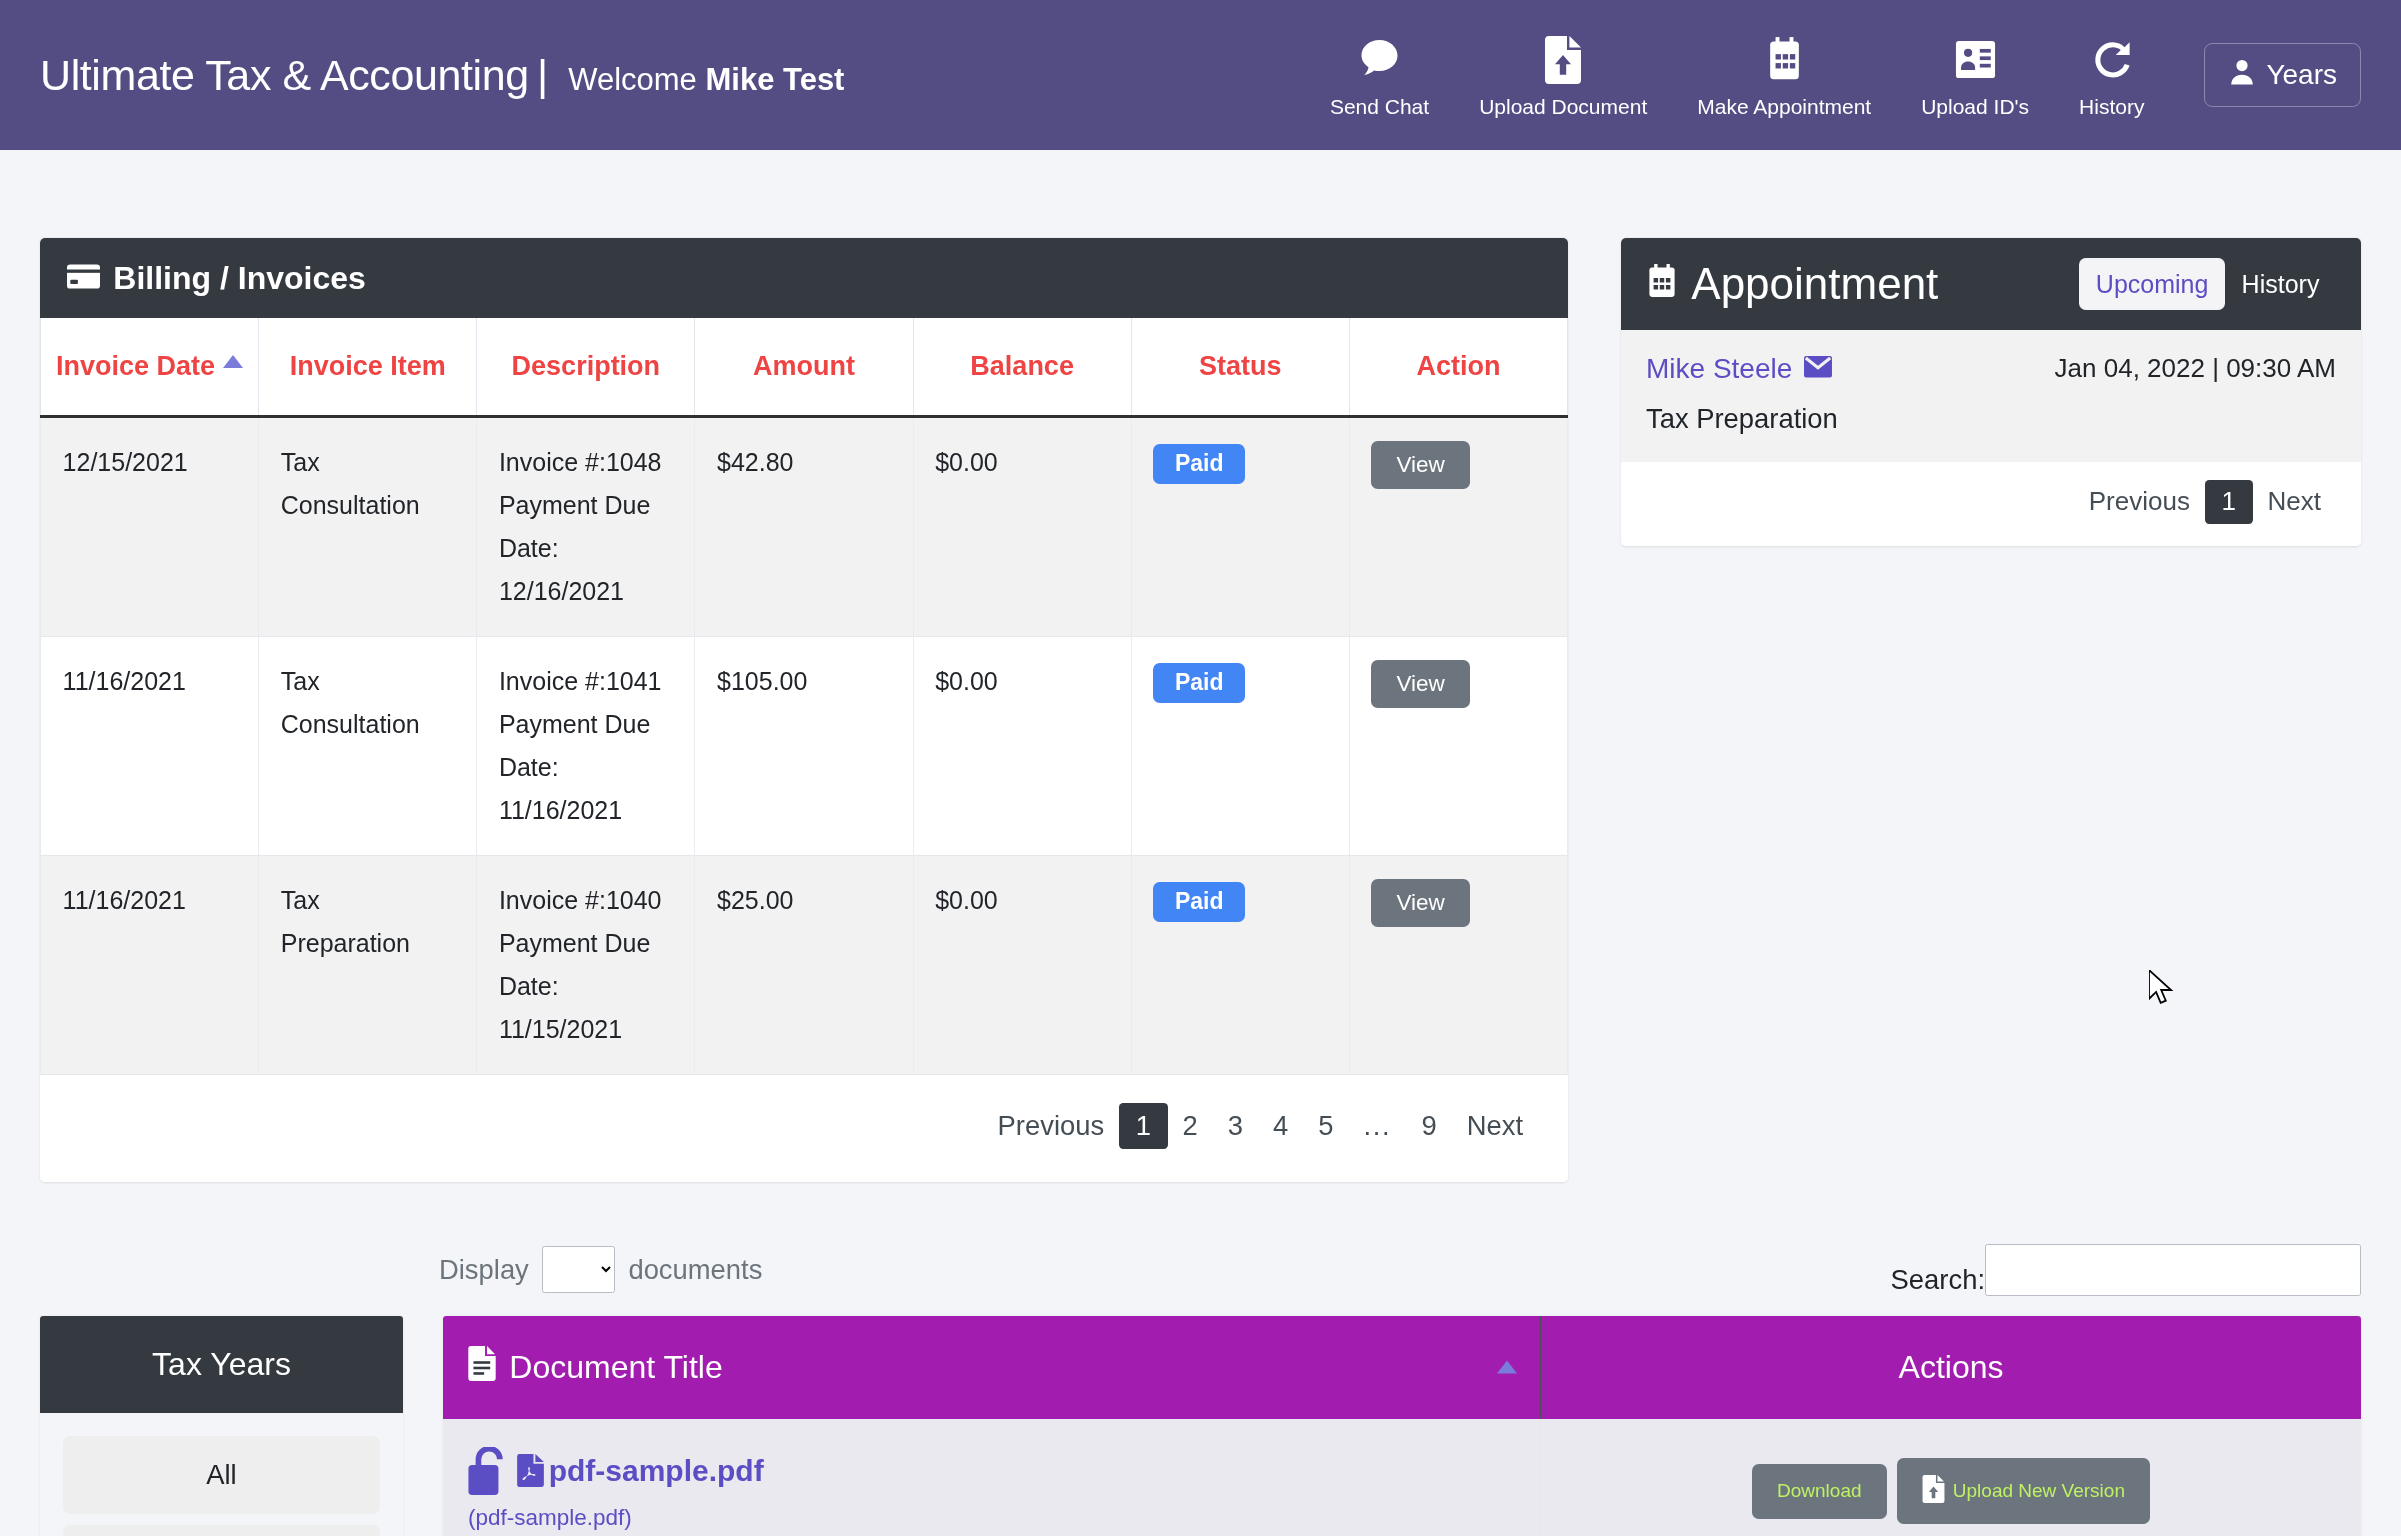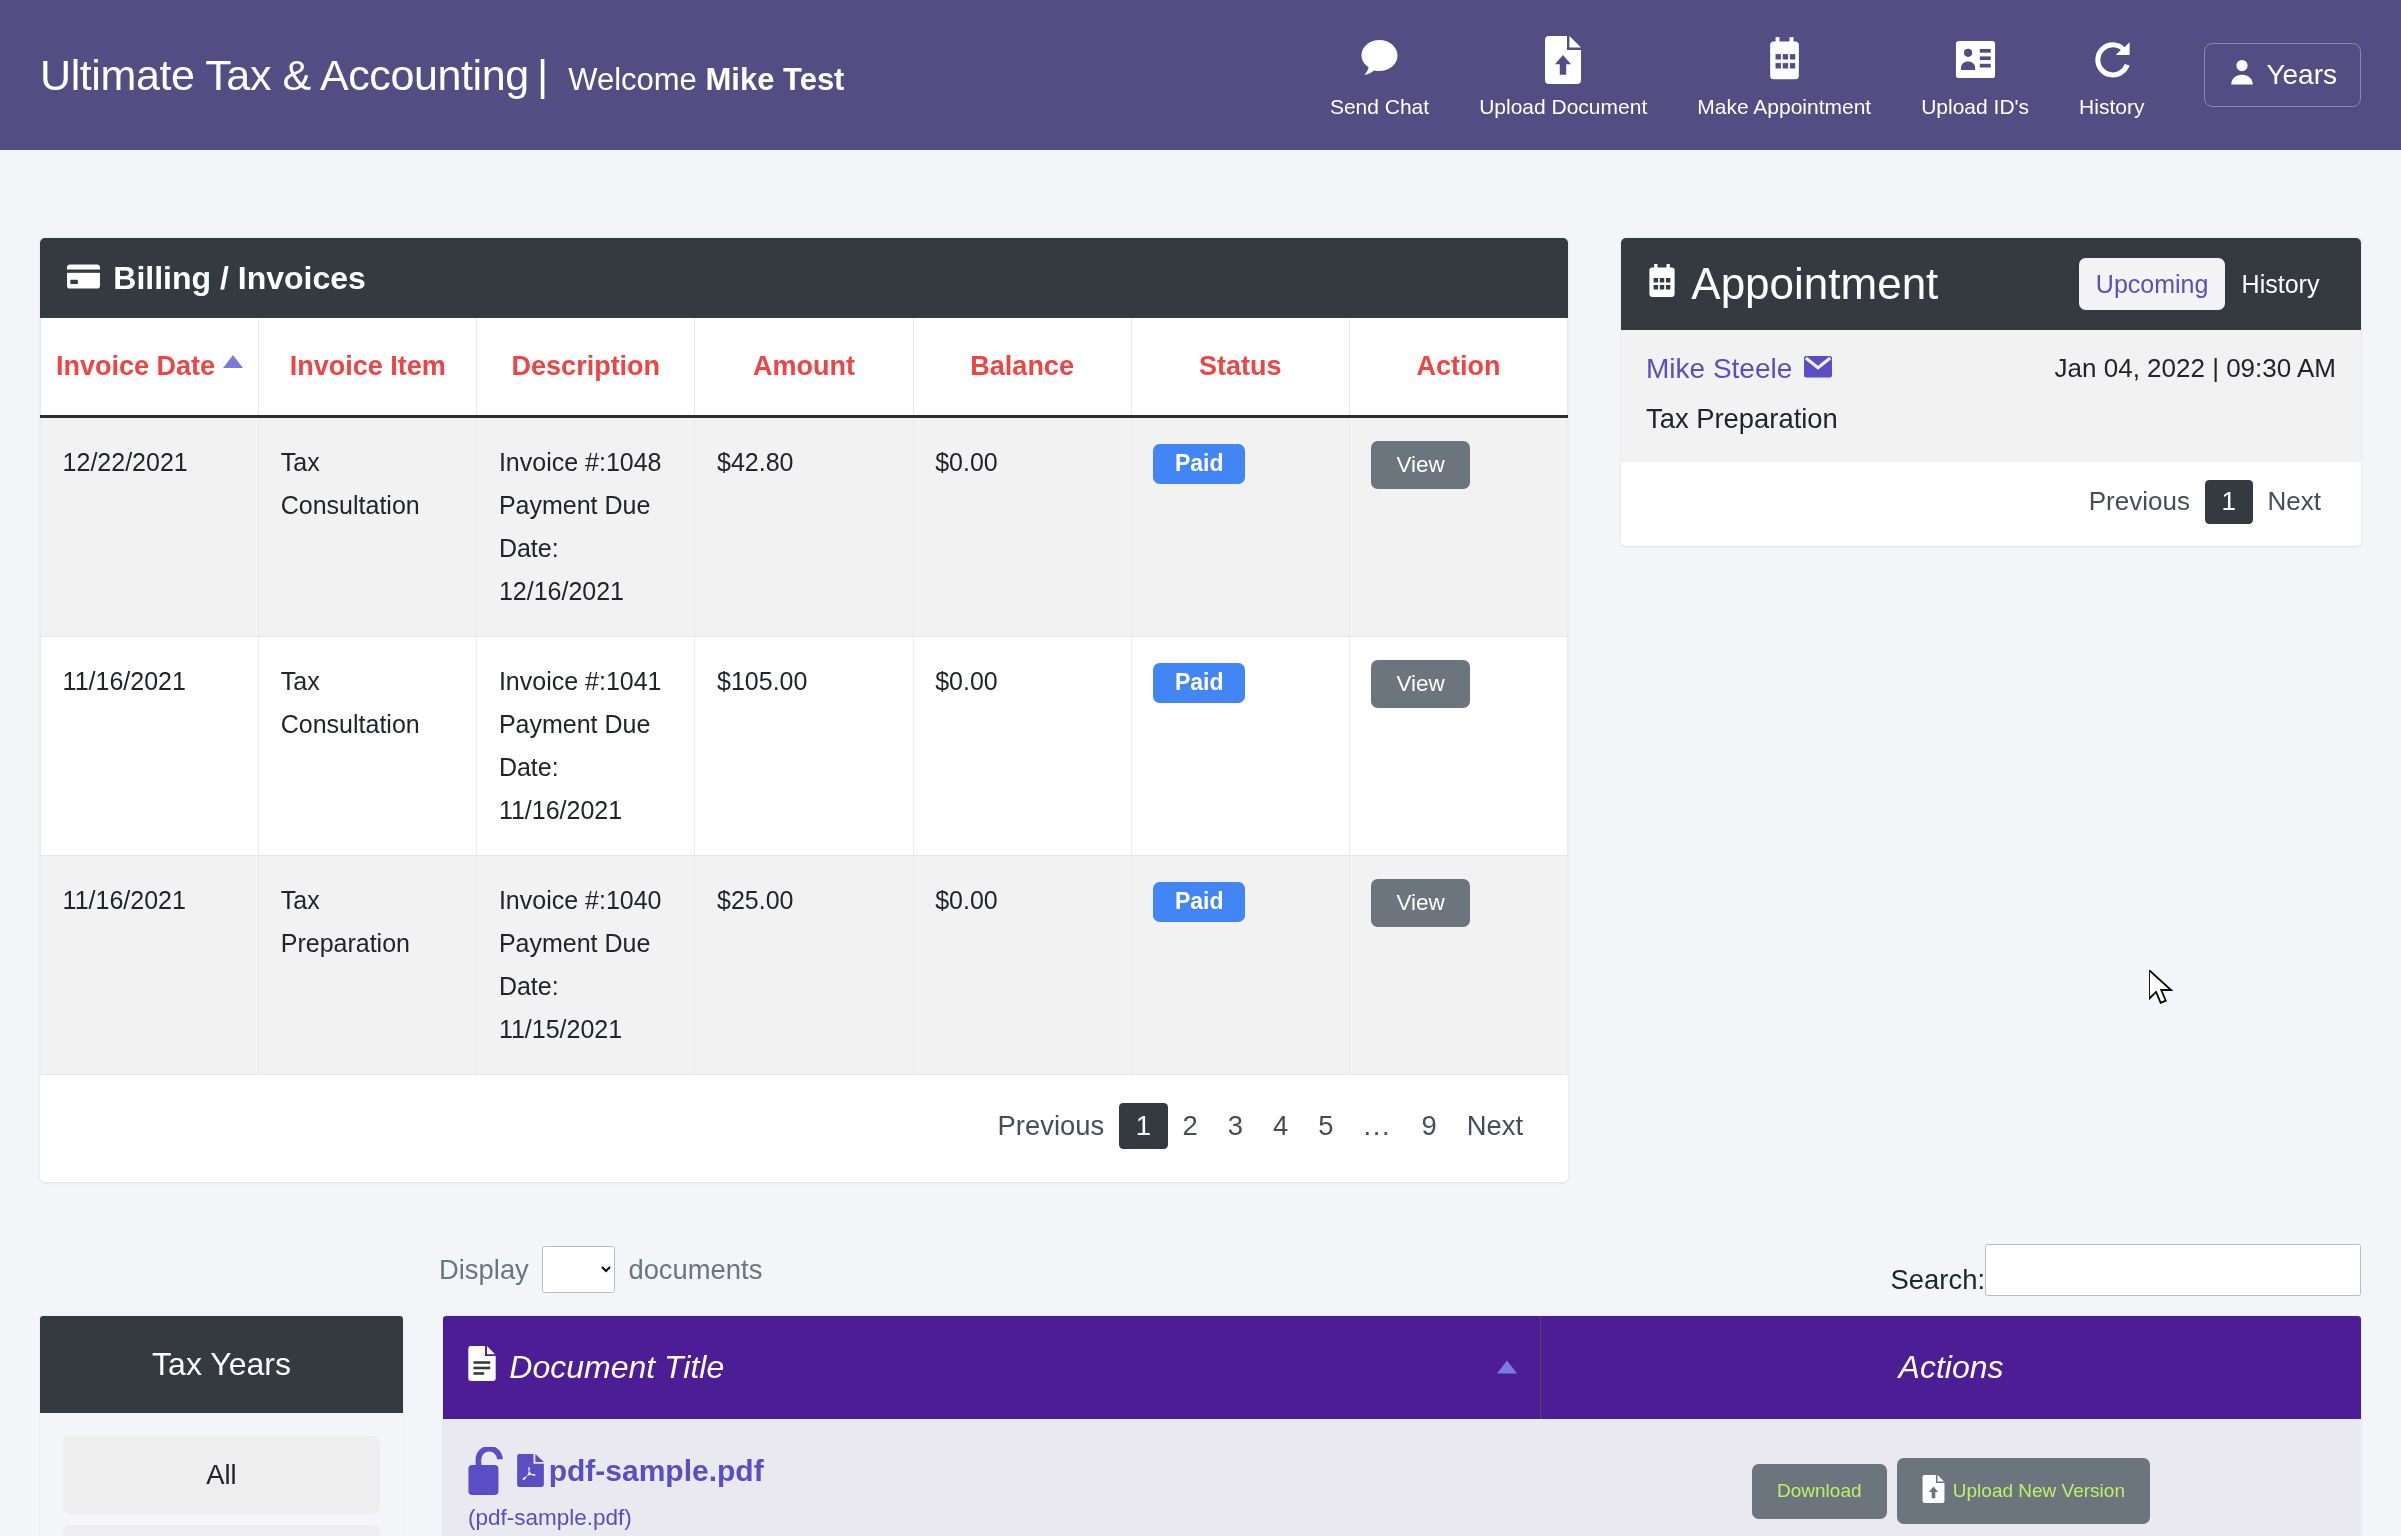--- a/index.html
+++ b/index.html
@@ -279,21 +279,21 @@
     border-radius: 6.7px;
     text-align:center;
     font-size: 27.4px;
     padding: 23px 0;
     margin-bottom: 11.6px;
     cursor: pointer;
     color:#212529;
   }
 
   .docs-table { flex: 1; background:#fff; border-radius: 3.3px; overflow: hidden; box-shadow: 0 0.8px 2.5px rgba(0,0,0,0.08);}
-  .docs-thead { display:flex; background:#4c1d95; color:#fff;font-style:italic; }
+  .docs-thead { display:flex; background:#a21caf; color:#fff; }
   .dth {
     padding: 30px 25px;
     font-size: 32px;
     display:flex;
     align-items:center;
     cursor: pointer;
     position: relative;
   }
   .dth.title { flex: 0 0 1098px; gap: 13.3px; border-right: 0.8px solid #4a5057; }
   .dth.title svg { fill:#fff; }
@@ -440,21 +440,21 @@
             <th>Invoice Item</th>
             <th>Description</th>
             <th>Amount</th>
             <th>Balance</th>
             <th>Status</th>
             <th>Action</th>
           </tr>
         </thead>
         <tbody>
           <tr class="odd">
-            <td class="c-date">12/22/2021</td>
+            <td class="c-date">12/15/2021</td>
             <td class="c-item">Tax Consultation</td>
             <td class="c-desc">
               <span class="desc-line">Invoice #:1048</span>
               <span class="desc-line">Payment Due Date:</span>
               <span class="desc-line">12/16/2021</span>
             </td>
             <td class="c-amt">$42.80</td>
             <td class="c-bal">$0.00</td>
             <td class="c-status"><span class="badge-paid">Paid</span></td>
             <td class="c-action"><button class="btn-view">View</button></td>

